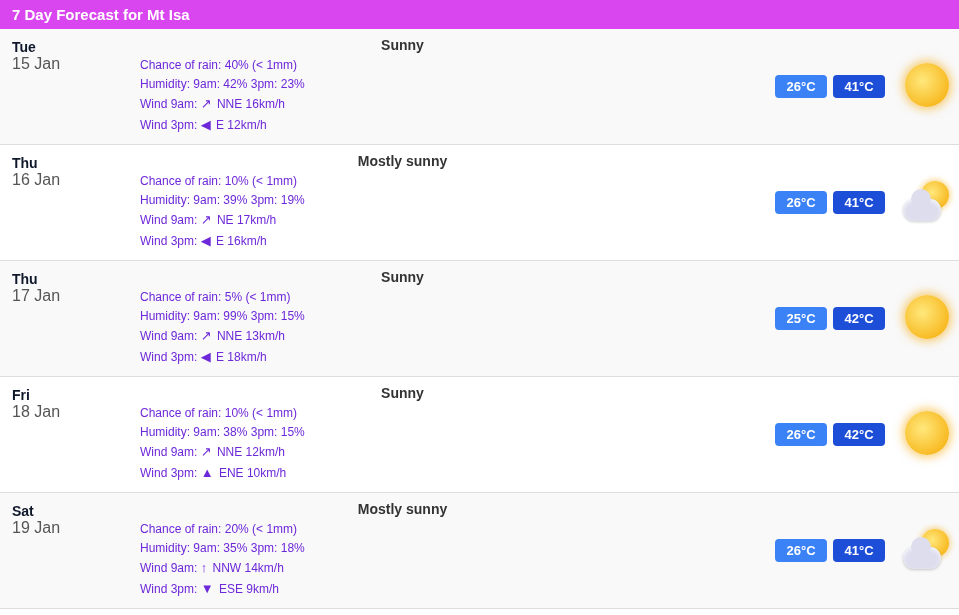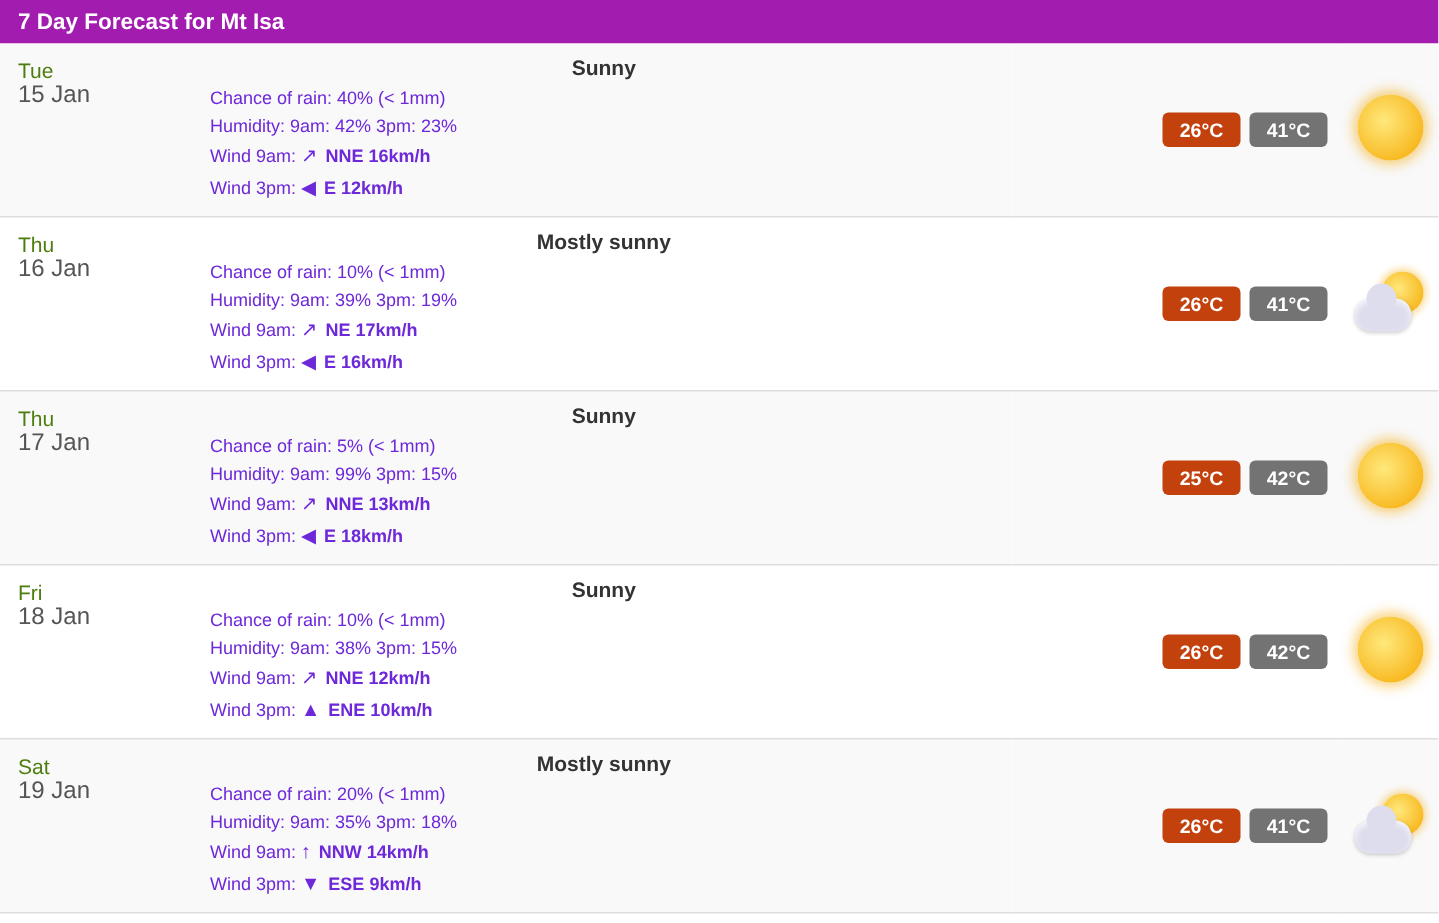--- a/index.html
+++ b/index.html
@@ -5,21 +5,21 @@
     * { margin: 0; padding: 0; box-sizing: border-box; }
     body {
       font-family: Arial, sans-serif;
       font-size: 13px;
       background: #fff;
       color: #333;
       width: 959px;
     }
 
     .forecast-header {
-      background: #a21caf;
+      background: #d946ef;
       color: #fff;
       font-size: 15px;
       font-weight: bold;
       padding: 6px 12px;
     }
 
     .forecast-table {
       width: 100%;
       border-collapse: collapse;
     }
@@ -35,22 +35,22 @@
       background: #fff;
     }
 
     .day-cell {
       width: 130px;
       padding: 10px 12px;
       vertical-align: top;
     }
 
     .day-name {
-      color: #4d7c0f;
-      font-weight: normal;
+      color: #0f172a;
+      font-weight: bold;
       font-size: 14px;
     }
 
     .day-date {
       color: #555;
       font-size: 16px;
     }
 
     .details-cell {
       padding: 8px 10px;
@@ -64,21 +64,21 @@
       text-align: center;
     }
 
     .detail-line {
       font-size: 12px;
       color: #6d28d9;
       line-height: 1.6;
     }
 
     .bold-val {
-      font-weight: bold;
+      font-weight: normal;
     }
 
     .temp-cell {
       width: 220px;
       padding: 10px;
       vertical-align: middle;
       text-align: right;
     }
 
     .temp-badges {
@@ -93,25 +93,25 @@
       padding: 4px 8px;
       border-radius: 4px;
       font-weight: bold;
       font-size: 13px;
       color: #fff;
       min-width: 52px;
       text-align: center;
     }
 
     .temp-low {
-      background: #c2410c;
+      background: #3b82f6;
     }
 
     .temp-high {
-      background: #737373;
+      background: #1d4ed8;
     }
 
     .icon-cell {
       width: 60px;
       padding: 8px;
       vertical-align: middle;
       text-align: center;
     }
 
     

